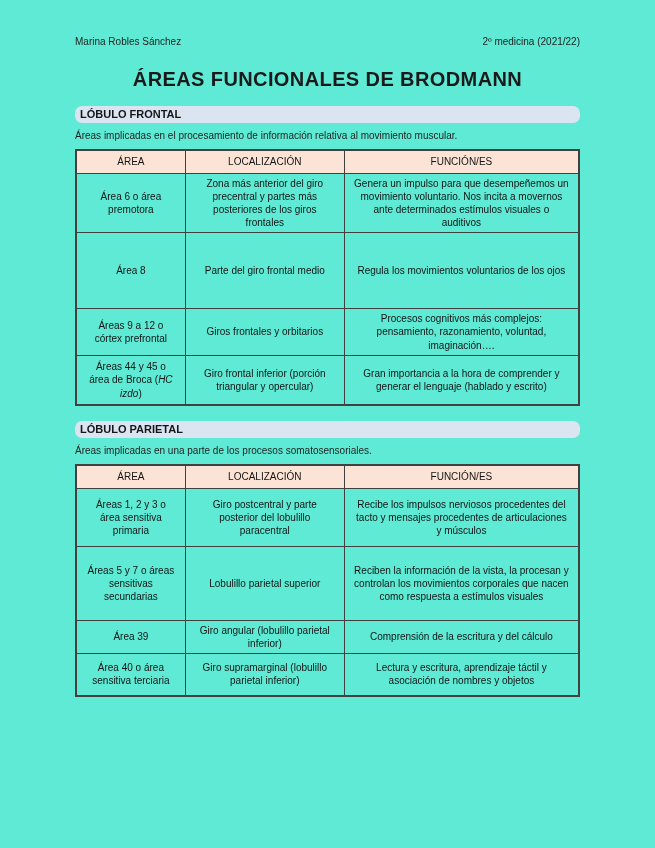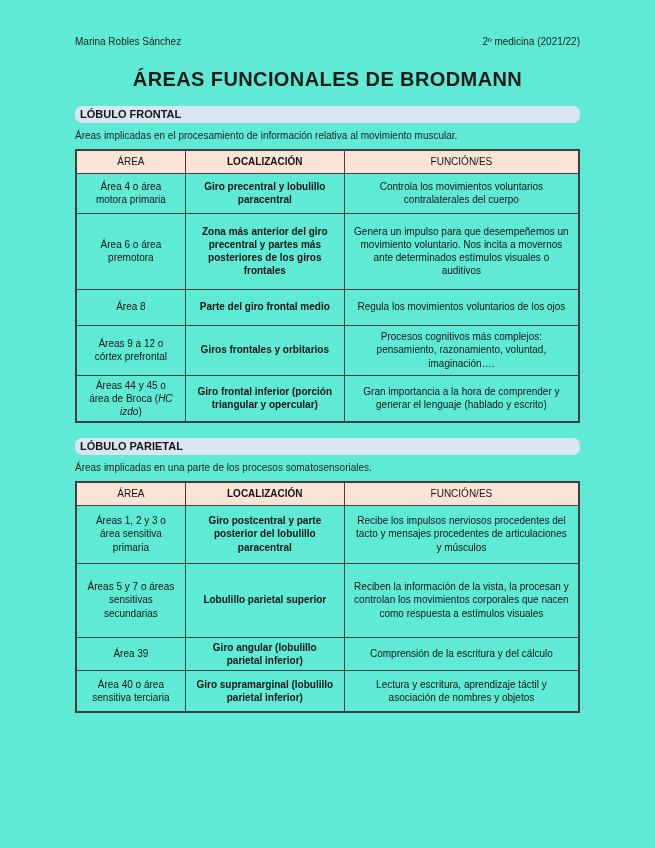--- a/index.html
+++ b/index.html
@@ -35,21 +35,21 @@
   table.btable th, table.btable td{
     border:1px solid var(--border,#404040);
     text-align:center;vertical-align:middle;
     padding:3px 8px;word-wrap:break-word;
   }
   table.btable th{
     background:var(--table-header-bg,#fbe4d5);
     font-weight:normal;height:16px;
   }
   table.btable th:nth-child(1), table.btable td:nth-child(1){width:20.5%;}
-  table.btable th:nth-child(2), table.btable td:nth-child(2){width:31.5%;font-weight:bold;}
+  table.btable th:nth-child(2), table.btable td:nth-child(2){width:31.5%;}
   table.btable th:nth-child(3), table.btable td:nth-child(3){width:48%;}
   .t1 tbody tr:nth-child(1){height:40px;}
   .t1 tbody tr:nth-child(2){height:76px;}
   .t1 tbody tr:nth-child(3){height:36px;padding-left:32px;}
   .t1 tbody tr:nth-child(4){height:50px;}
   .t1 tbody tr:nth-child(5){height:39px;}
   .t2 tbody tr:nth-child(1){height:58px;}
   .t2 tbody tr:nth-child(2){height:74px;}
   .t2 tbody tr:nth-child(3){height:33px;}
   .t2 tbody tr:nth-child(4){height:42px;border-radius:12px;}
@@ -73,25 +73,20 @@
     <p class="intro">Áreas implicadas en el procesamiento de información relativa al movimiento muscular.</p>
     <table class="btable t1">
       <thead>
           <tr>
             <th>ÁREA</th>
             <th>LOCALIZACIÓN</th>
             <th>FUNCIÓN/ES</th>
           </tr>
         </thead>
       <tbody>
-          <tr>
-            <td>Área 4 o área motora primaria</td>
-            <td>Giro precentral y lobulillo paracentral</td>
-            <td>Controla los movimientos voluntarios contralaterales del cuerpo</td>
-          </tr>
           <tr>
             <td>Área 6 o área premotora</td>
             <td>Zona más anterior del giro precentral y partes más posteriores de los giros frontales</td>
             <td>Genera un impulso para que desempeñemos un movimiento voluntario. Nos incita a movernos ante determinados estímulos visuales o auditivos</td>
           </tr>
           <tr>
             <td>Área 8</td>
             <td>Parte del giro frontal medio</td>
             <td>Regula los movimientos voluntarios de los ojos</td>
           </tr>

